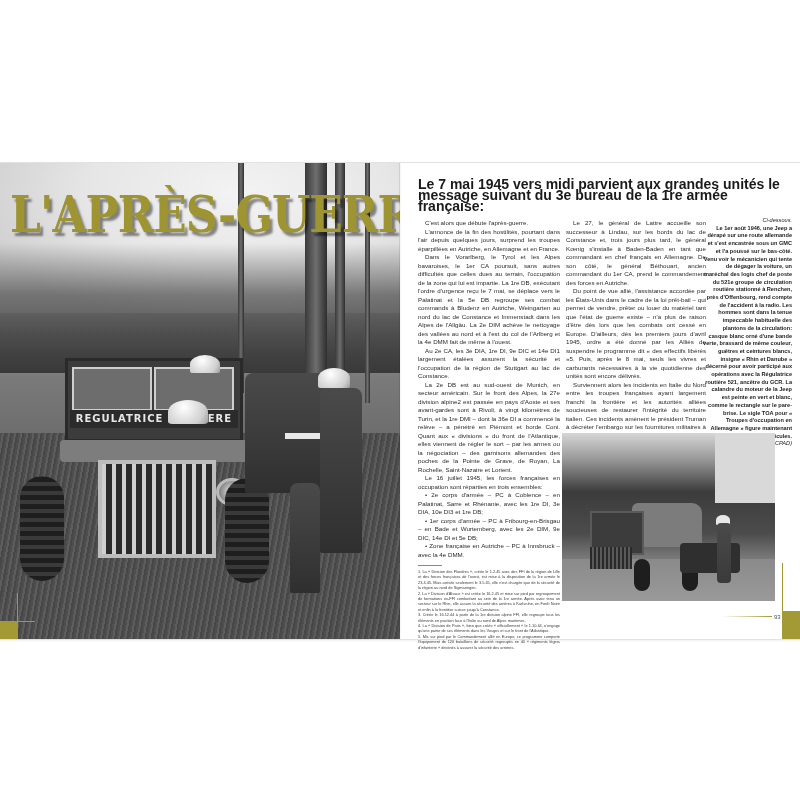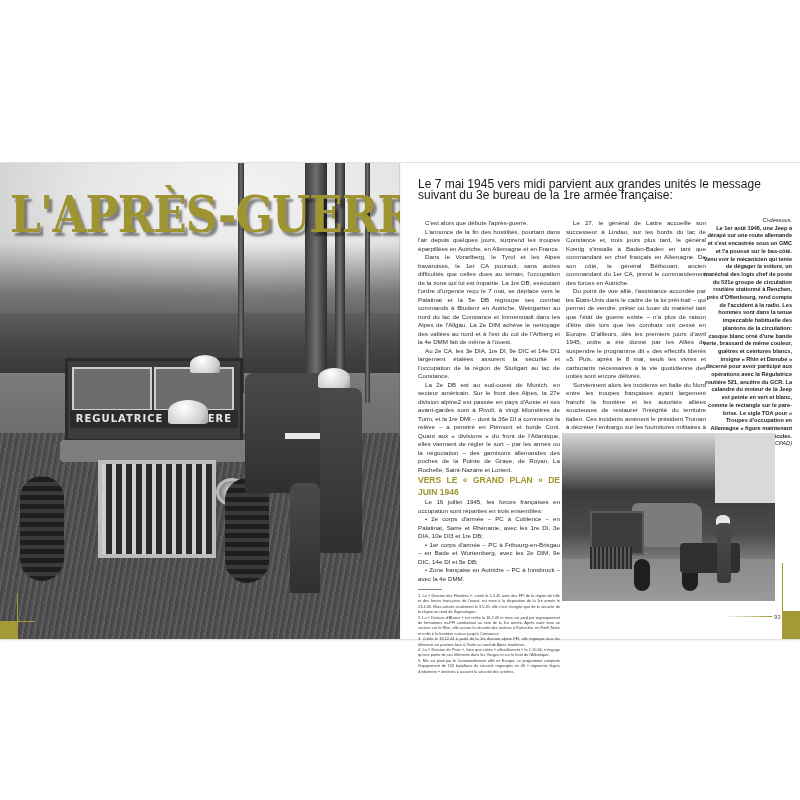--- a/index.html
+++ b/index.html
@@ -43,21 +43,21 @@
     font-family: "DejaVu Serif", serif; font-weight: bold; font-size: 44px; letter-spacing: -1px;
     color: #9e9431; text-shadow: 3px 3px 2px rgba(0,0,0,0.45); transform: scaleY(1.15); transform-origin: left top;
     white-space: nowrap;
   }
   .corner-sq-left { position:absolute; left:0; top:458px; width:18px; height:18px; background:#a39935; }
   .corner-line-left-v { position:absolute; left:17px; top:430px; width:1px; height:30px; background:#a39935; }
   .corner-line-left-h { position:absolute; left:17px; top:458px; width:18px; height:1px; background:#a39935; }
 
   
   .right-page { position:absolute; left:400px; top:0; width:400px; height:476px; }
-  .lead { position:absolute; left:18px; top:16px; width:375px; font-size:12px; line-height:11px; color:#1a1a1a; font-weight:normal; }
+  .lead { position:absolute; left:18px; top:16px; width:375px; font-size:14px; line-height:11px; color:#1a1a1a; font-weight:bold; }
   .lead .quote { font-style: italic; }
   .col { position:absolute; font-size:6.2px; line-height:8.5px; color:#2b2b2b; text-align: justify; }
   .col p { margin: 0; text-indent: 7px; }
   .col1 { left:18px; top:56px; width:142px; }
   .col2 { left:166px; top:56px; width:140px; }
   .subhead { color:#9e9431; font-weight:bold; font-size:8.5px; line-height:12px; margin: 3px 0 2px; text-indent:0 !important; }
   .bullet { text-indent: 7px; }
   .footnote-rule { width: 24px; height: 1px; background: #888; margin: 6px 0 3px; }
   .footnotes { font-size: 3.9px; line-height: 5.4px; color:#3a3a3a; }
   .footnotes p { text-indent: 0; margin: 0; }
@@ -132,21 +132,20 @@
     <div class="lead">
       <div>Le 7 mai 1945 vers midi parvient aux grandes unités le message suivant du 3e bureau de la 1re armée française:</div>
     </div>
 
     <div class="col col1">
       <p>C'est alors que débute l'après-guerre.</p>
       <p>L'annonce de la fin des hostilités, pourtant dans l'air depuis quelques jours, surprend les troupes éparpillées en Autriche, en Allemagne et en France.</p>
       <p>Dans le Vorarlberg, le Tyrol et les Alpes bavaroises, le 1er CA poursuit, sans autres difficultés que celles dues au terrain, l'occupation de la zone qui lui est impartie. La 1re DB, exécutant l'ordre d'urgence reçu le 7 mai, se déplace vers le Palatinat et la 5e DB regroupe ses combat commands à Bludenz en Autriche, Weingarten au nord du lac de Constance et Immenstadt dans les Alpes de l'Allgäu. La 2e DIM achève le nettoyage des vallées au nord et à l'est du col de l'Arlberg et la 4e DMM fait de même à l'ouest.</p>
       <p>Au 2e CA, les 3e DIA, 1re DI, 9e DIC et 14e DI1 largement étalées assurent la sécurité et l'occupation de la région de Stuttgart au lac de Constance.</p>
       <p>La 2e DB est au sud-ouest de Munich, en secteur américain. Sur le front des Alpes, la 27e division alpine2 est passée en pays d'Aoste et ses avant-gardes sont à Rivoli, à vingt kilomètres de Turin, et la 1re DMI – dont la 36e DI a commencé la relève – a pénétré en Piémont et borde Coni. Quant aux « divisions » du front de l'Atlantique, elles viennent de régler le sort – par les armes ou la négociation – des garnisons allemandes des poches de la Pointe de Grave, de Royan, La Rochelle, Saint-Nazaire et Lorient.</p>
-      <p class="subhead">VERS LE « GRAND PLAN » DE JUIN 1946</p>
       <p>Le 16 juillet 1945, les forces françaises en occupation sont réparties en trois ensembles:</p>
       <p class="bullet">• <span>2e corps d'armée – PC à Coblence – en Palatinat, Sarre et Rhénanie, avec les 1re DI, 3e DIA, 10e DI3 et 1re DB;</span></p>
       <p class="bullet">• <span>1er corps d'armée – PC à Fribourg-en-Brisgau – en Bade et Wurtemberg, avec les 2e DIM, 9e DIC, 14e DI et 5e DB;</span></p>
       <p class="bullet">• <span>Zone française en Autriche – PC à Innsbruck – avec la 4e DMM.</span></p>
       <div class="footnote-rule"></div>
       <div class="footnotes">
         <p>1. La « Division des Flandres », créée le 1.2.45 avec des FFI de la région de Lille et des forces françaises de l'ouest, est mise à la disposition de la 1re armée le 23.4.45. Mais arrivée seulement le 3.5.45, elle n'est chargée que de la sécurité de la région au nord de Sigmaringen.</p>
         <p>2. La « Division d'Alsace » est créée le 16.2.45 et mise sur pied par regroupement de formations ex-FFI combattant au sein de la 1re armée. Après avoir tenu un secteur sur le Rhin, elle assure la sécurité des arrières à Karlsruhe, en Forêt Noire et enfin à la frontière suisse jusqu'à Constance.</p>
         <p>3. Créée le 16.12.44 à partir de la 1re division alpine FFI, elle regroupe tous les éléments en position face à l'Italie au nord de Alpes maritimes.</p>
         <p>4. La « Division de Paris », bien que créée « officiellement » le 1.10.44, n'engage qu'une partie de ses éléments dans les Vosges et sur le front de l'Atlantique.</p>

